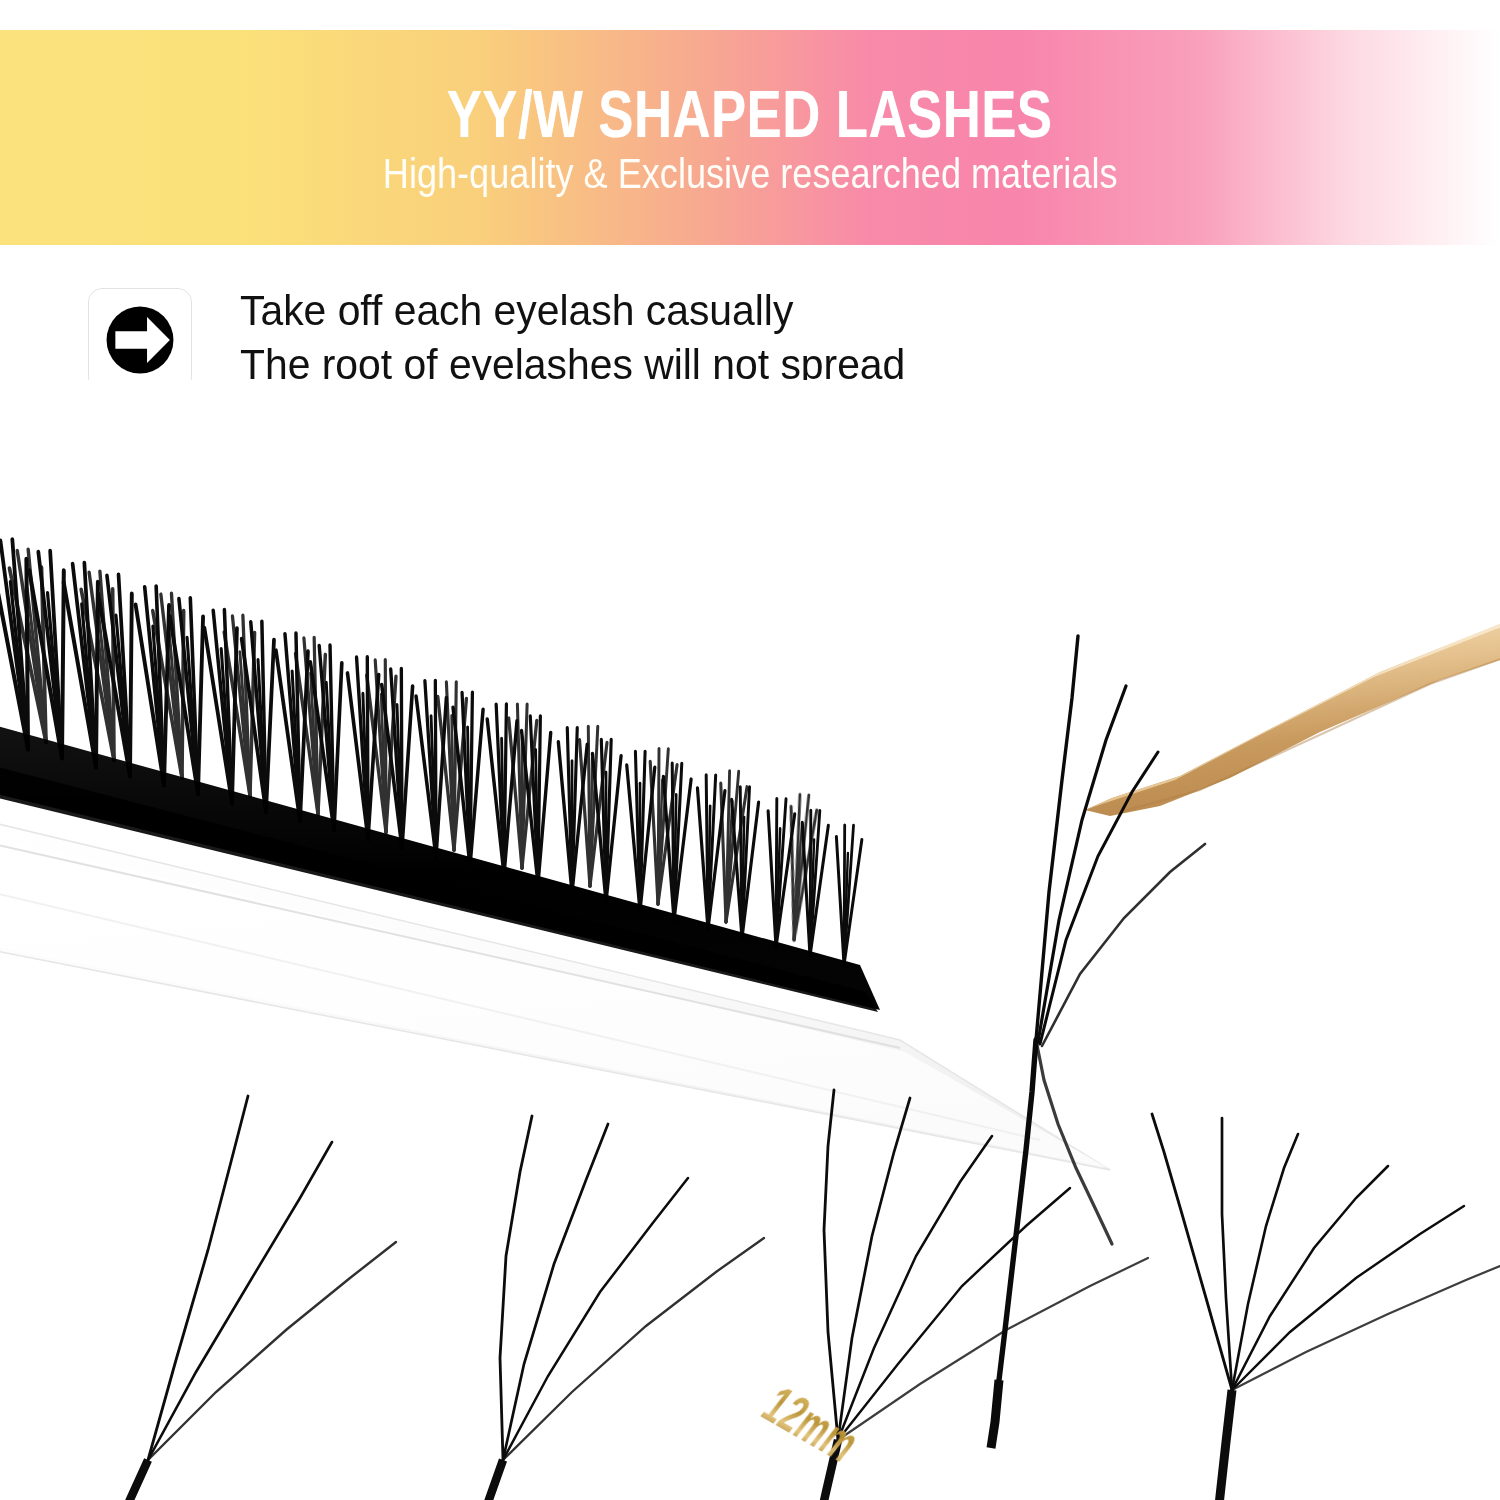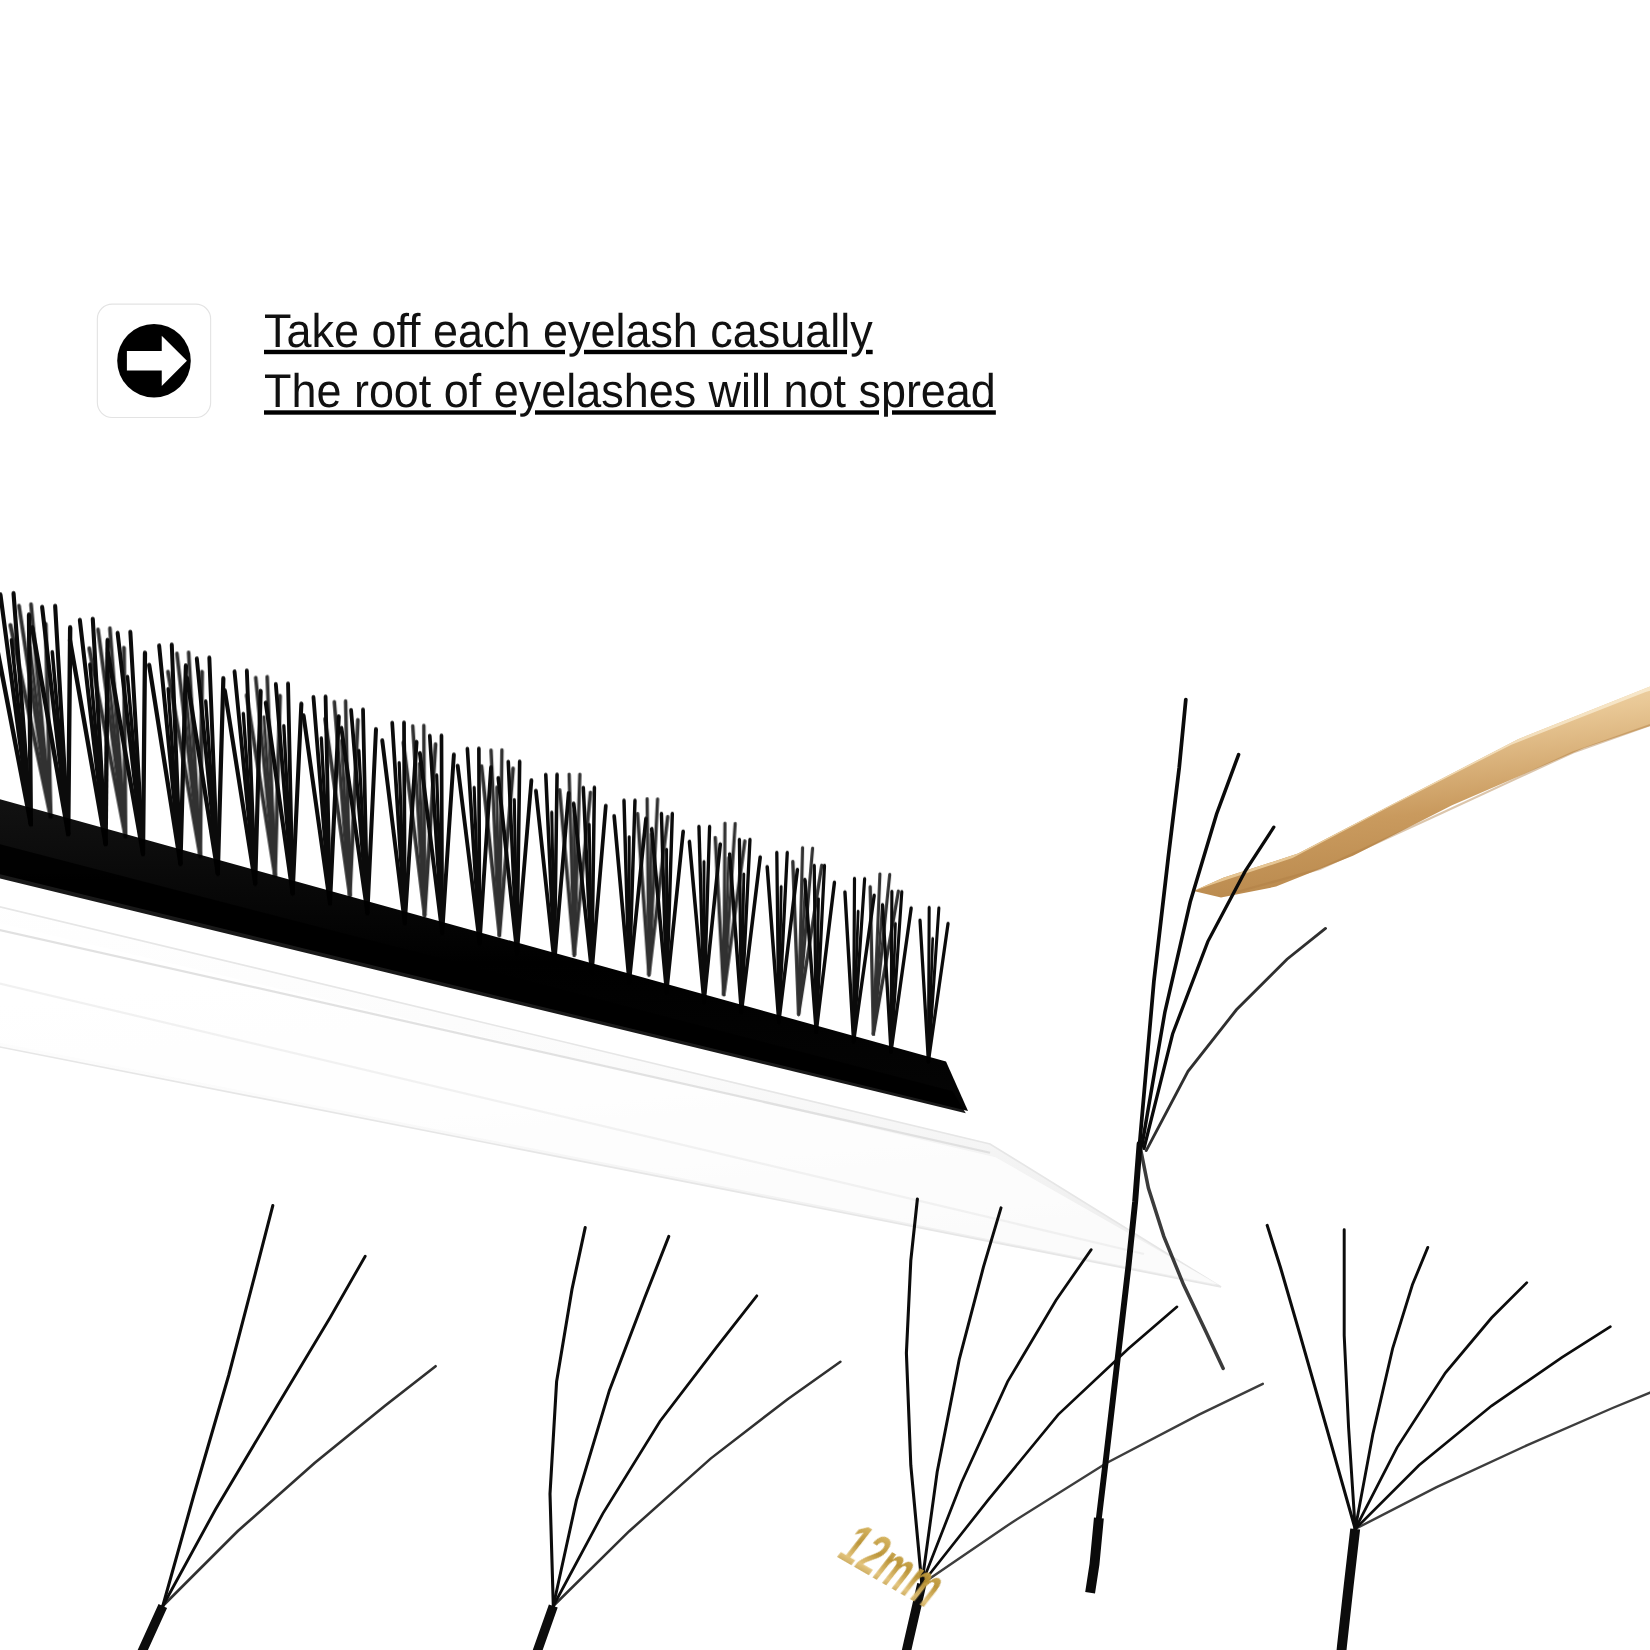--- a/index.html
+++ b/index.html
@@ -45,21 +45,21 @@
     line-height:1.0;
     transform:scaleX(0.86);
     transform-origin:center center;
     white-space:nowrap;
     margin:0;
   }
 
   
   .callout{
     position:absolute;left:88px;top:272px;width:1000px;height:120px;
-    display:flex;align-items:flex-start;text-decoration:underline;
+    display:flex;align-items:flex-end;
   }
   .icon-box{
     width:104px;height:104px;flex:0 0 104px;
     background:#fff;border:1px solid #e3e3e3;border-radius:14px;
     box-sizing:border-box;
     display:flex;align-items:center;justify-content:center;
     margin-top:4px;
   }
   .icon-box svg{display:block;}
   .callout-text{
@@ -88,20 +88,24 @@
     white-space:nowrap;
     opacity:.95;
     filter:blur(0.3px);
   }
 </style>
 </head>
 <body>
 
 <div class="page">
 
+  <div class="banner">
+    <div class="banner-title">YY/W SHAPED LASHES</div>
+    <div class="banner-sub">High-quality &amp; Exclusive researched materials</div>
+  </div>
 
   <div class="callout">
     <div class="icon-box">
       <svg width="88" height="88" viewBox="0 0 100 100" aria-hidden="true">
         <defs>
           <mask id="arrowmask">
             <rect x="0" y="0" width="100" height="100" fill="#fff"></rect>
             <path d="M22 40 L58 40 L58 24 L84 50 L58 76 L58 60 L22 60 Z" fill="#000"></path>
           </mask>
         </defs>

